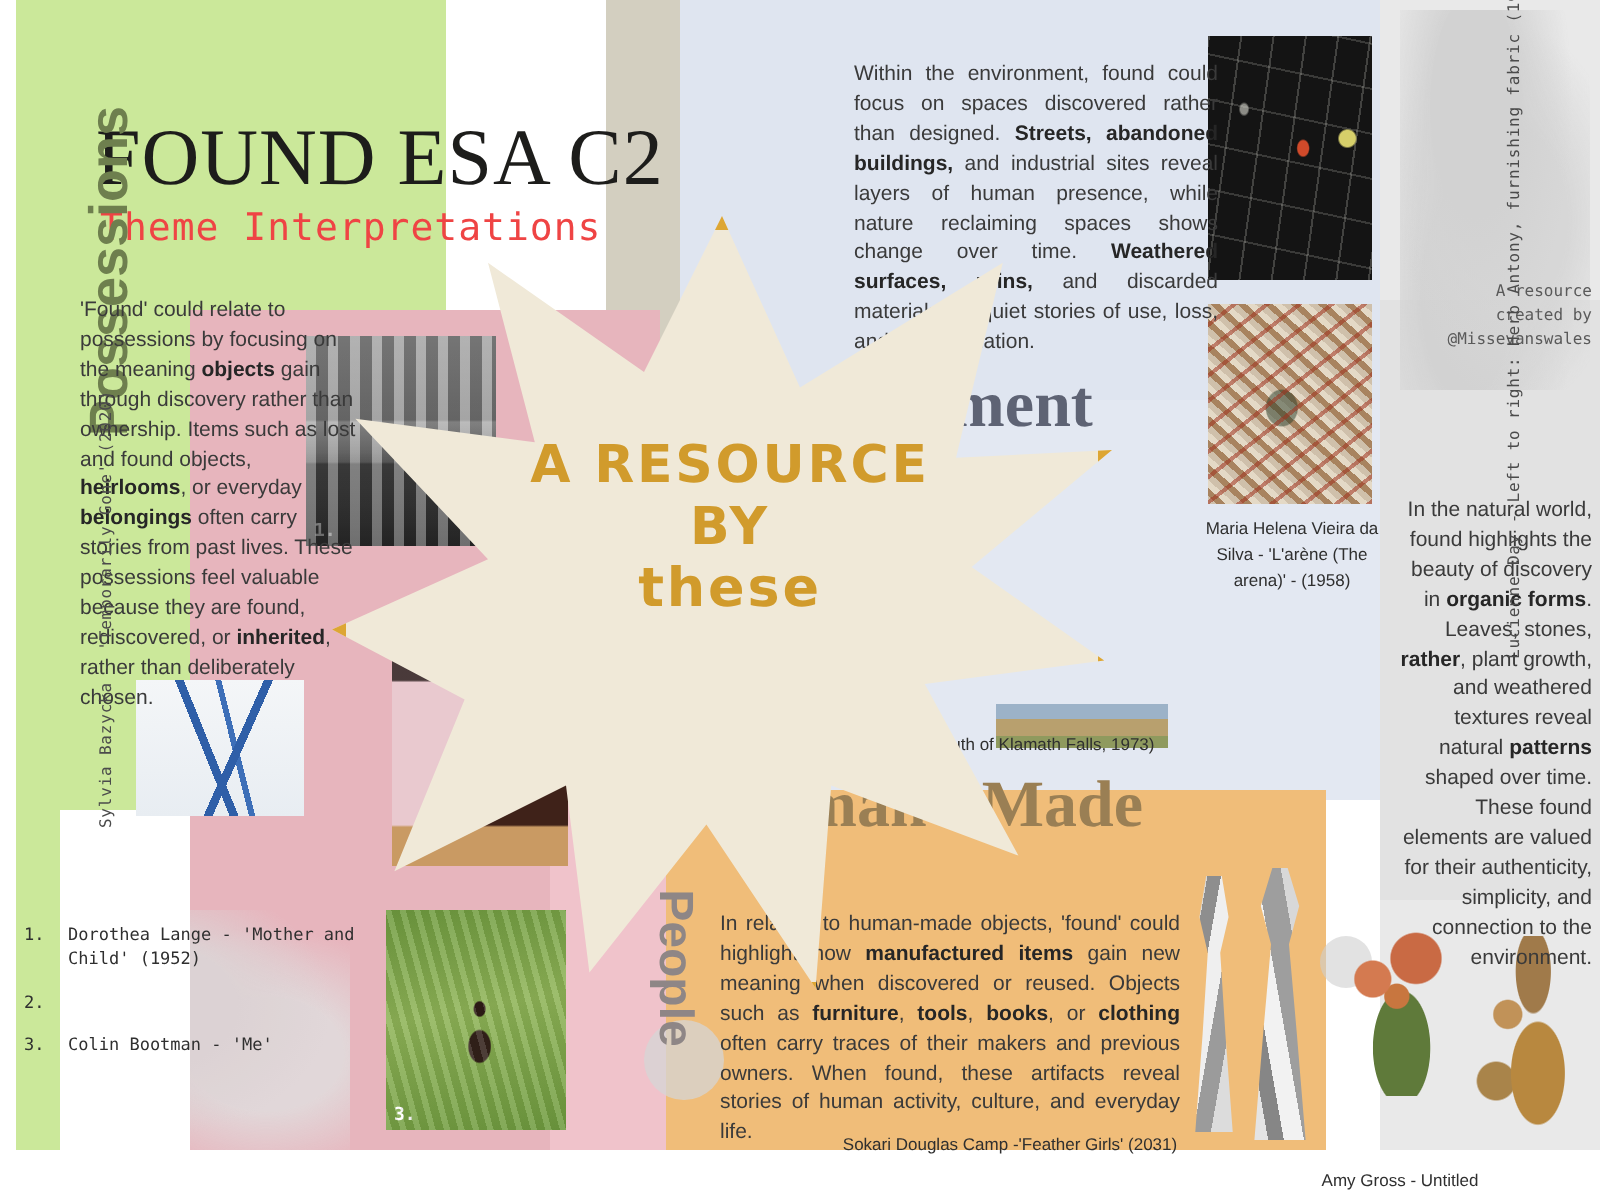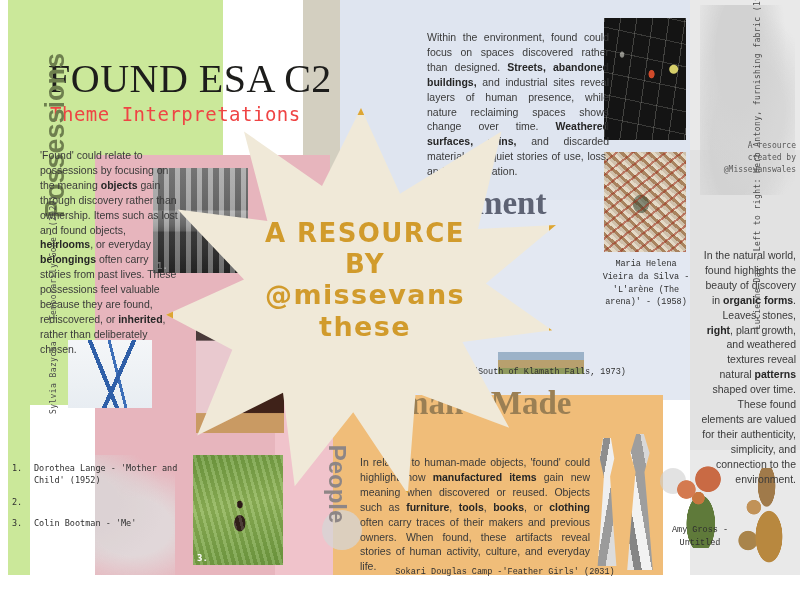--- a/index.html
+++ b/index.html
@@ -131,27 +131,27 @@
     font-family: "DejaVu Sans Mono", monospace;
     font-size: 8.5px; line-height: 1.45; color:#2f2f2f;
   }
   #list-left .li { margin-bottom: 9px; display:flex; }
   #list-left .num { width: 22px; flex: none; }
   #list-left .txt { flex: 1; text-align: left; }
 
   
   .credit {
     position: absolute;
-    font-family: Liberation Mono, monospace;
+    font-family: Liberation Sans, sans-serif;
     font-size: 8.5px; line-height: 1.5; color:#2f2f2f;
   }
   #credit-vieira { left: 600px; top: 258px; width: 92px; text-align:center; }
   #credit-shore  { left: 432px; top: 366px; width: 200px; }
   #credit-sokari { left: 375px; top: 566px; width: 260px; text-align:center; }
-  #credit-amy    { left: 655px; top: 524px; width: 90px; text-align:center; }
+  #credit-amy    { left: 655px; top: 584px; width: 90px; text-align:center; }
 
   
   #resource-note {
     position: absolute; left: 700px; top: 140px; width: 96px;
     font-family: "DejaVu Sans Mono", monospace;
     font-size: 8px; line-height:1.5; color:#5a5a5a; text-align:right;
   }
 
   
   .thumb { position: absolute; overflow: hidden; }
@@ -358,21 +358,21 @@
 
   <div class="sideword" id="word-possessions">Possessions</div>
   <div class="sideword" id="word-people">People</div>
 
   <div class="sec-heading" id="h-environment">Environment</div>
   <div class="sec-heading" id="h-humanmade">Human - Made</div>
 
   <div class="para" id="p-possessions">'Found' could relate to possessions by focusing on the meaning <b>objects</b> gain through discovery rather than ownership. Items such as lost and found objects, <b>heirlooms</b>, or everyday <b>belongings</b> often carry stories from past lives. These possessions feel valuable because they are found, rediscovered, or <b>inherited</b>, rather than deliberately chosen.</div>
   <div class="para" id="p-environment">Within the environment, found could focus on spaces discovered rather than designed. <b>Streets, abandoned buildings,</b> and industrial sites reveal layers of human presence, while nature reclaiming spaces shows change over time. <b>Weathered surfaces,</b> <b>ruins,</b> and discarded materials tell quiet stories of use, loss, and transformation.</div>
   <div class="para" id="p-humanmade">In relation to human-made objects, 'found' could highlight how <b>manufactured items</b> gain new meaning when discovered or reused. Objects such as <b>furniture</b>, <b>tools</b>, <b>books</b>, or <b>clothing</b> often carry traces of their makers and previous owners. When found, these artifacts reveal stories of human activity, culture, and everyday life.</div>
-  <div class="para" id="p-natural">In the natural world, found highlights the beauty of discovery in <b>organic forms</b>. Leaves, stones, <b>right</b>, plant growth, and weathered textures reveal natural <b>patterns</b> shaped over time. These found elements are valued for their authenticity, simplicity, and connection to the environment.</div>
+  <div class="para" id="p-natural">In the natural world, found highlights the beauty of discovery in <b>organic forms</b>. Leaves, stones, <b>rather</b>, plant growth, and weathered textures reveal natural <b>patterns</b> shaped over time. These found elements are valued for their authenticity, simplicity, and connection to the environment.</div>
 
   <div id="resource-note">A resource<br>created by<br>@Missevanswales</div>
 
   <div class="vcredit" id="credit-left">Sylvia Bazycka - 'Temporarily Gone' (2020)</div>
   <div class="vcredit" id="credit-right">Lucienne Day - Left to right: Herb Antony, furnishing fabric (1956)</div>
 
   <div id="list-left">
       <div class="li">
         <span class="num">1.</span>
         <span class="txt">Dorothea Lange - 'Mother and Child' (1952)</span>
@@ -388,17 +388,16 @@
 
   <div class="credit" id="credit-vieira">Maria Helena Vieira da Silva - 'L'arène (The arena)' - (1958)</div>
   <div class="credit" id="credit-shore">Shore - "South of Klamath Falls, 1973)</div>
   <div class="credit" id="credit-sokari">Sokari Douglas Camp -'Feather Girls' (2031)</div>
   <div class="credit" id="credit-amy">Amy Gross - Untitled</div>
 
   <div id="starburst"></div>
   <div id="star-text">
     <div class="l1">A RESOURCE</div>
     <div class="l2">BY</div>
-    <div class="l3">@missevans</div>
     <div class="l4">these</div>
   </div>
 
 </div>
 
 </body></html>

